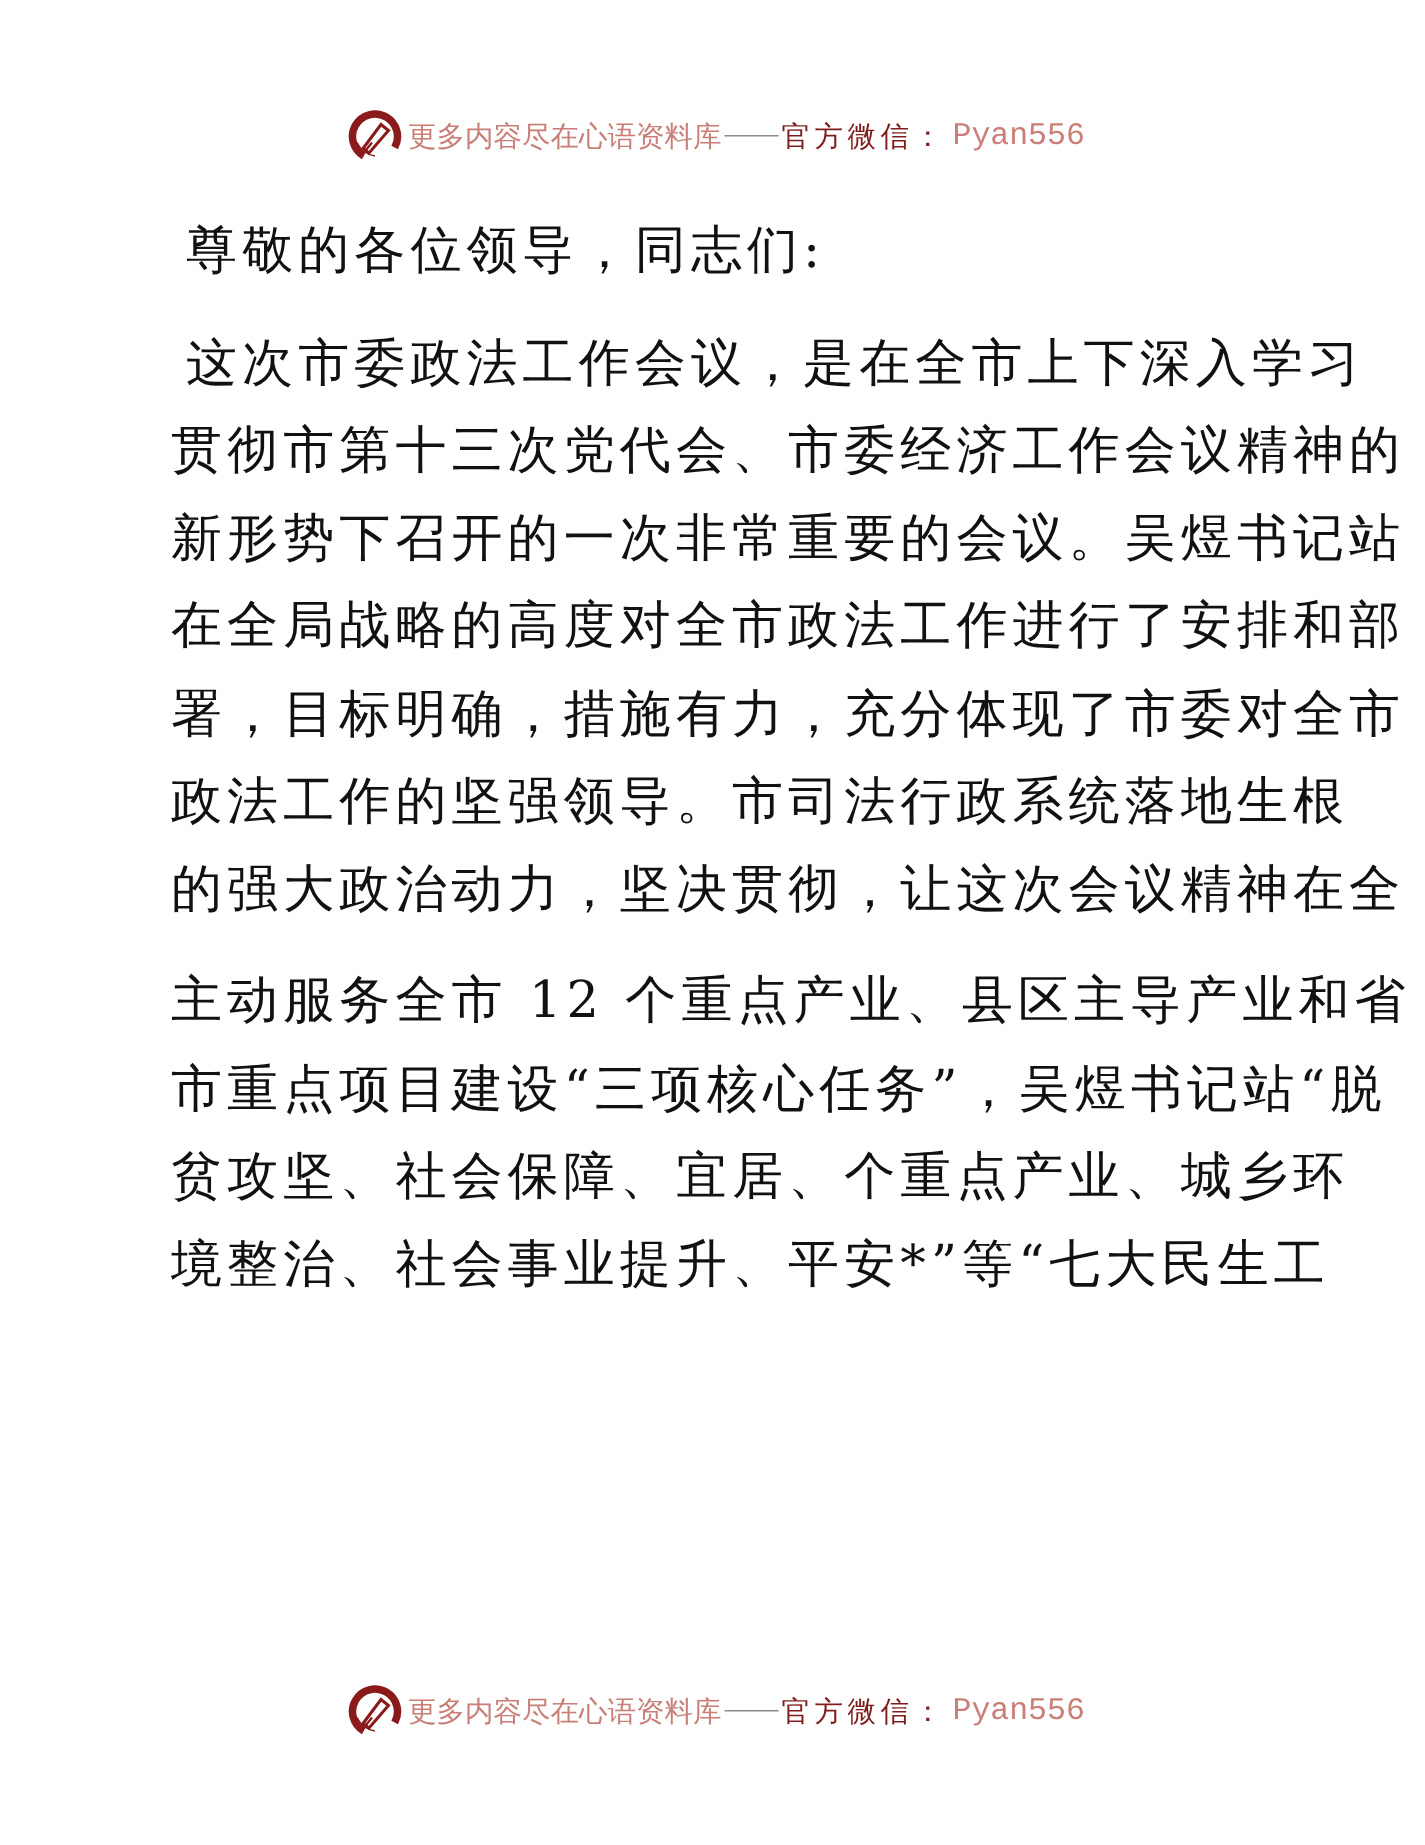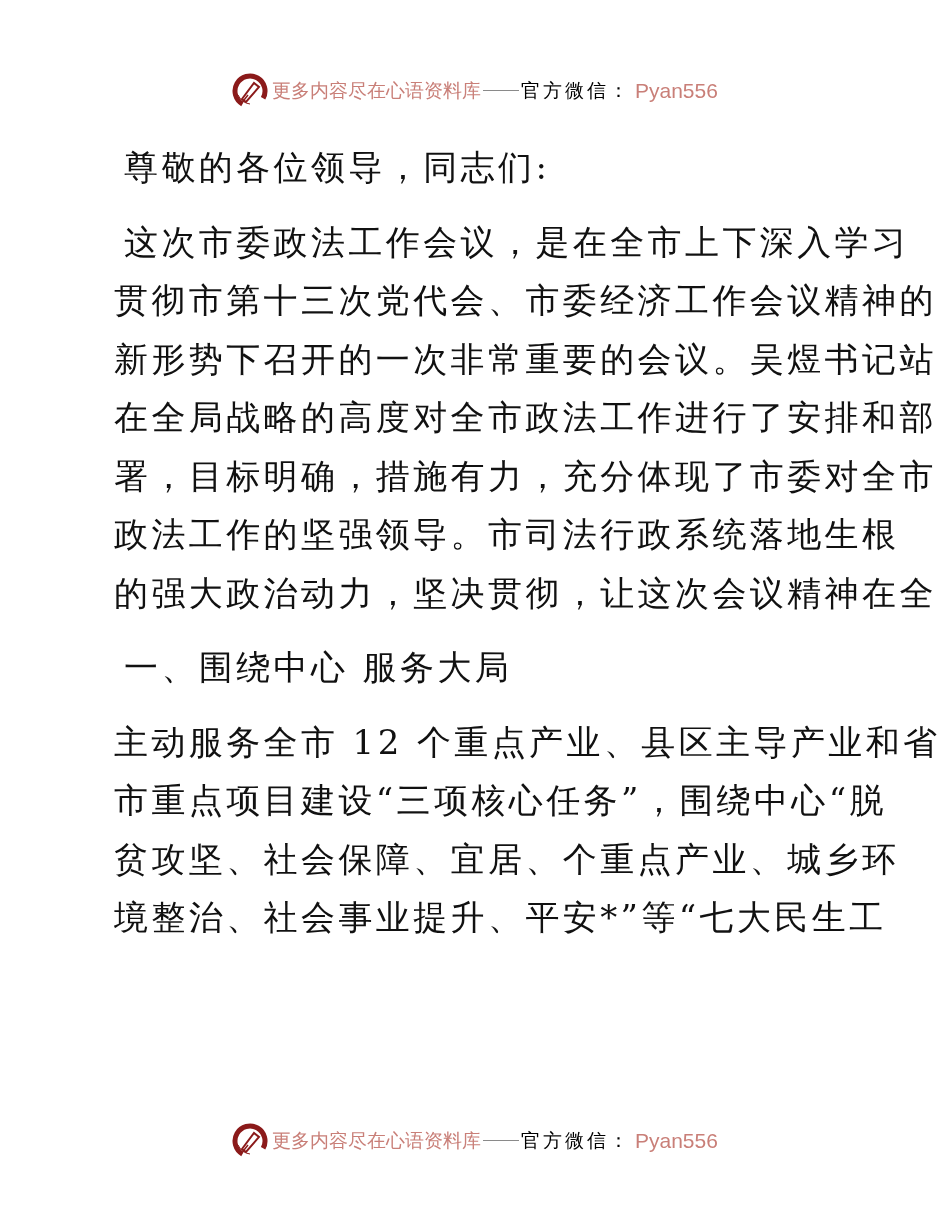--- a/index.html
+++ b/index.html
@@ -43,25 +43,25 @@
       width: 36px;
       height: 1px;
       background: #8a8a8a;
       margin: 0 2px;
       position: relative;
       top: -1px;
     }
     .wm-official {
       font-family: Liberation Serif, serif;
       font-size: 19px;
-      color: #000000;
+      color: #7f1d1d;
       letter-spacing: 3px;
     }
     .wm-id {
-      font-family: Liberation Sans, sans-serif;
+      font-family: Liberation Mono, monospace;
       font-size: 21px;
       color: #c97f78;
       margin-left: 4px;
     }
 
     .doc {
       position: absolute;
       left: 98px;
       top: 122px;
       width: 760px;
@@ -109,25 +109,24 @@
   <div class="para block">
     <span class="line indent">这次市委政法工作会议，是在全市上下深入学习</span>
     <span class="line">贯彻市第十三次党代会、市委经济工作会议精神的</span>
     <span class="line">新形势下召开的一次非常重要的会议。吴煜书记站</span>
     <span class="line">在全局战略的高度对全市政法工作进行了安排和部</span>
     <span class="line">署，目标明确，措施有力，充分体现了市委对全市</span>
     <span class="line">政法工作的坚强领导。市司法行政系统落地生根</span>
     <span class="line">的强大政治动力，坚决贯彻，让这次会议精神在全</span>
   </div>
 
-  <p class="para heading">一、围绕中心  服务大局</p>
 
   <div class="para block">
     <span class="line">主动服务全市 12 个重点产业、县区主导产业和省</span>
-    <span class="line">市重点项目建设“三项核心任务”，围绕中心“脱</span>
+    <span class="line">市重点项目建设“三项核心任务”，吴煜书记站“脱</span>
     <span class="line">贫攻坚、社会保障、宜居、个重点产业、城乡环</span>
     <span class="line">境整治、社会事业提升、平安*”等“七大民生工</span>
   </div>
 </div>
 
 <div class="watermark bottom">
   <svg class="wm-logo" viewBox="0 0 36 36">
     <circle cx="18" cy="18" r="15" fill="none" stroke="#8b1a1a" stroke-width="5" stroke-dasharray="70 24" transform="rotate(120 18 18)"></circle>
     <path d="M10 26 L22 10 L27 14 L14 29 Z" fill="#ffffff" stroke="#8b1a1a" stroke-width="2"></path>
     <path d="M12 27 L16 22" stroke="#8b1a1a" stroke-width="1.5"></path>

